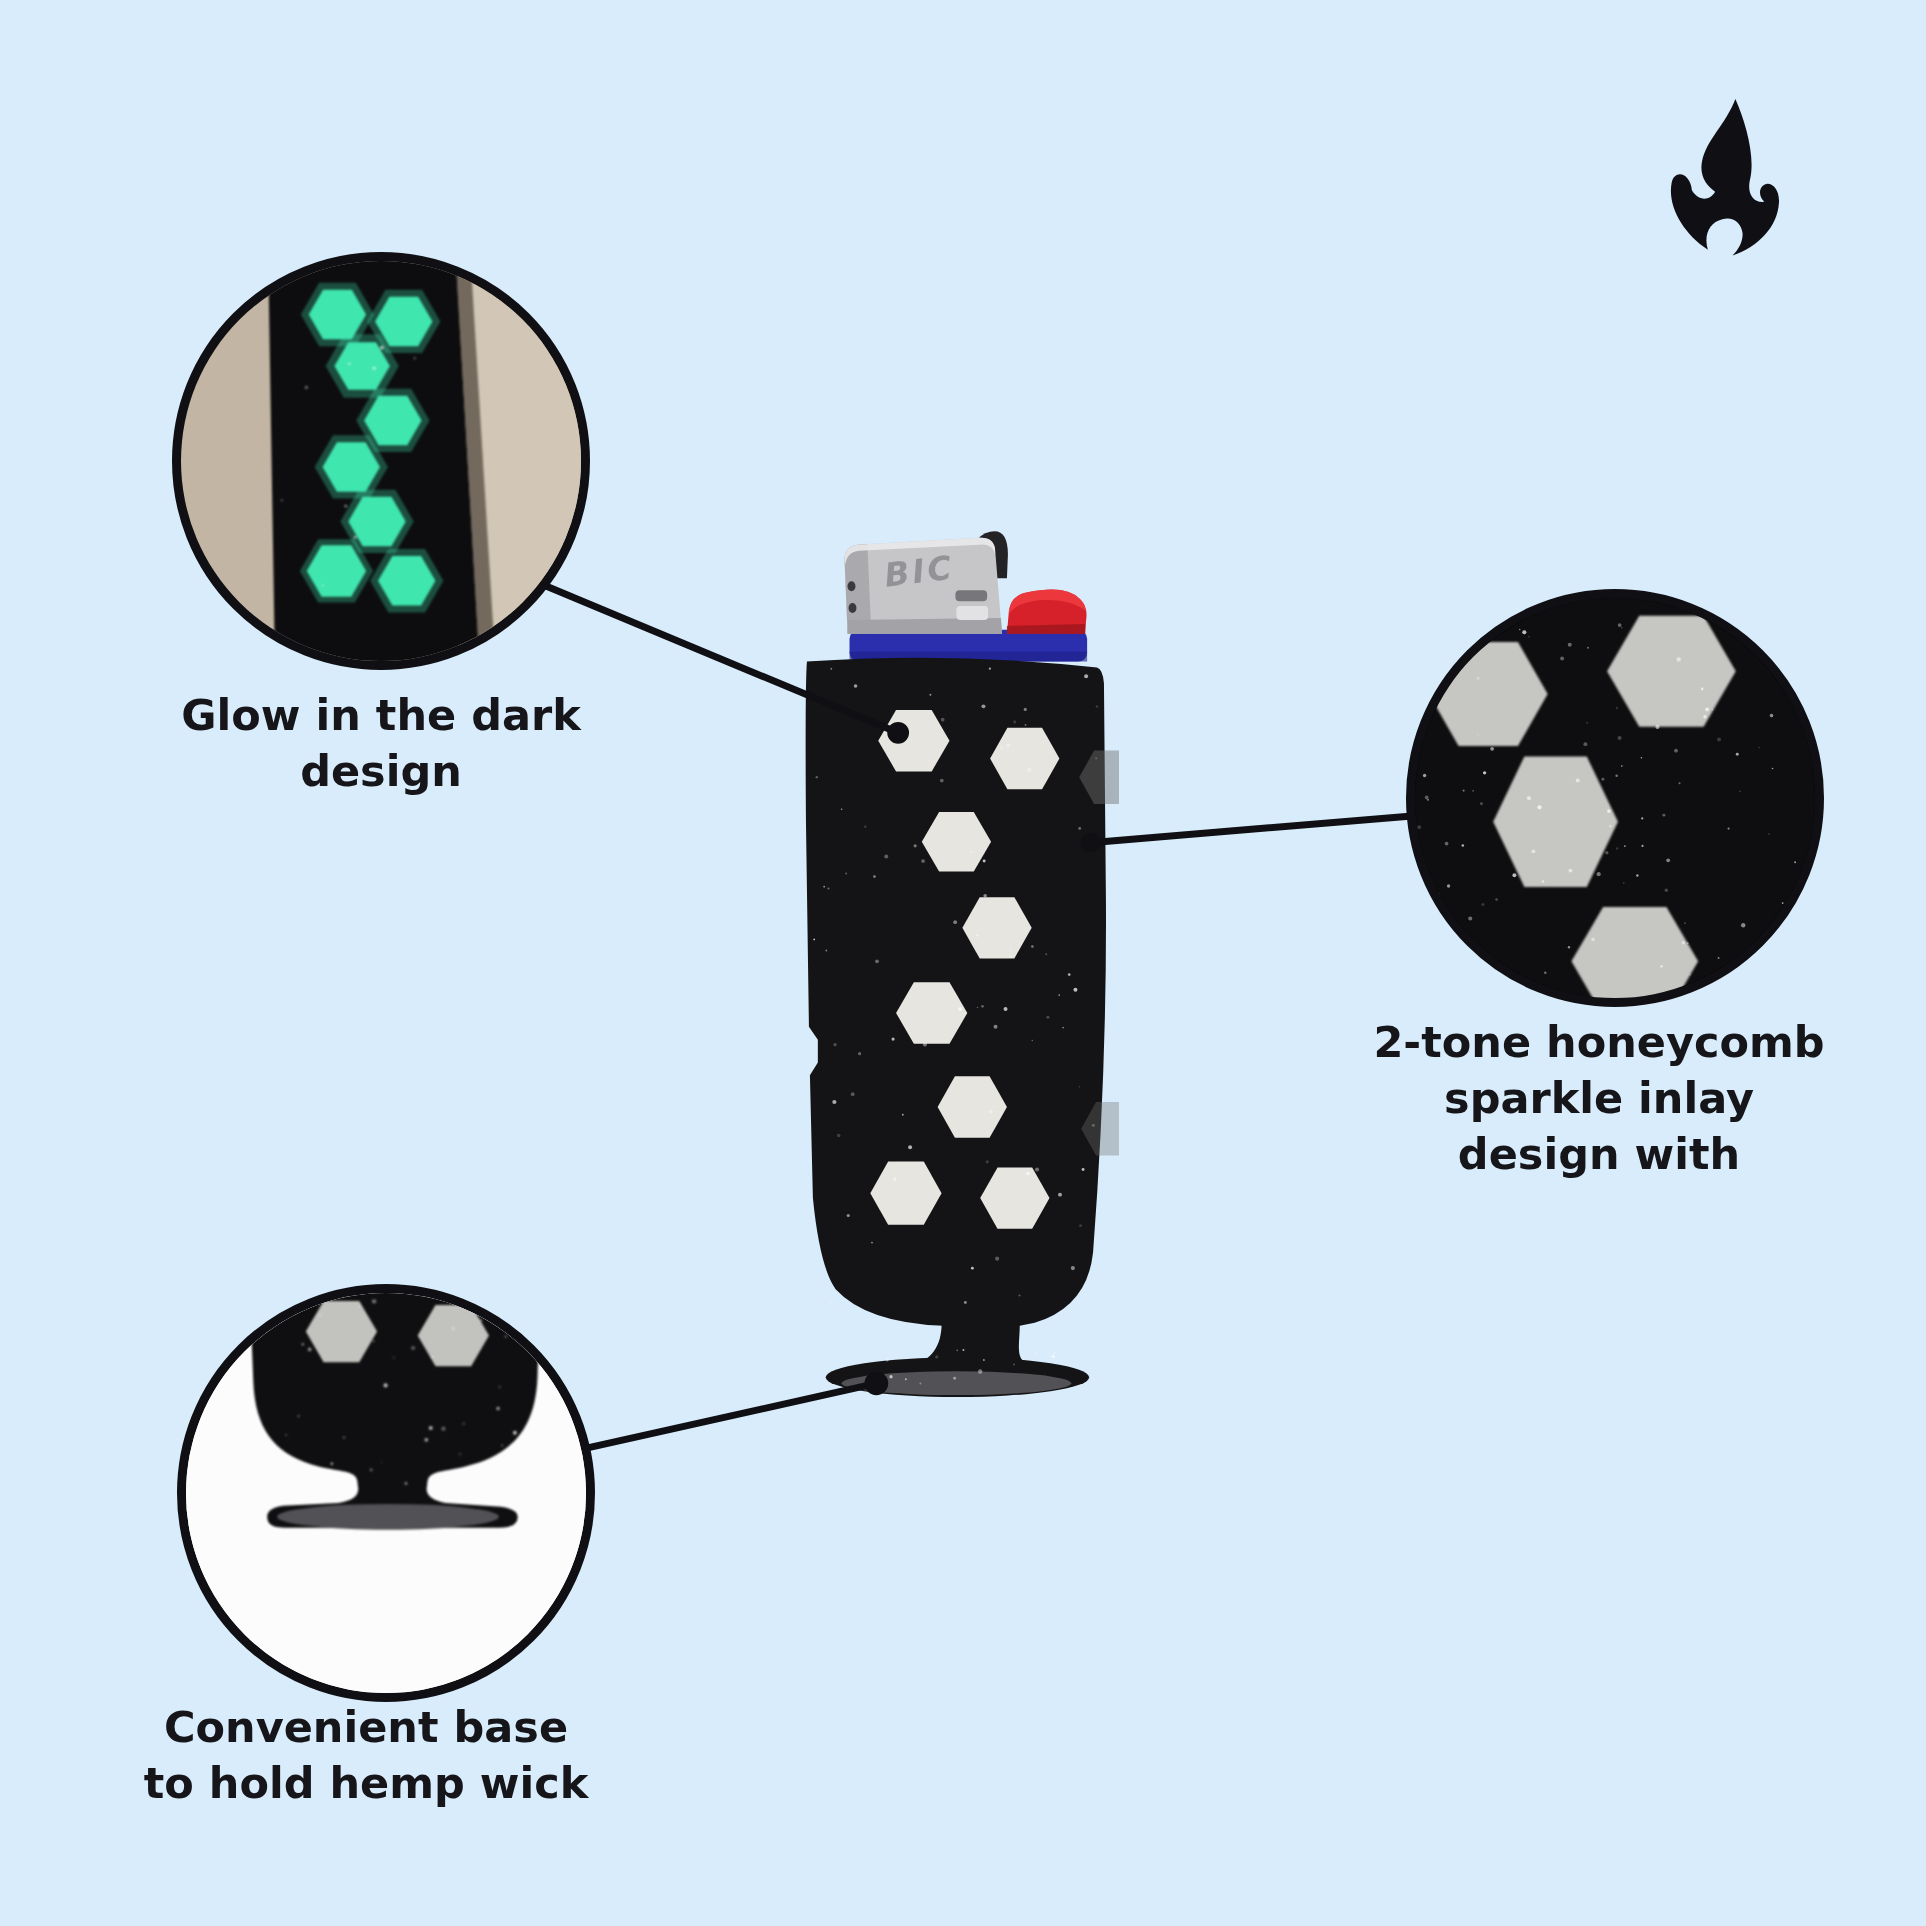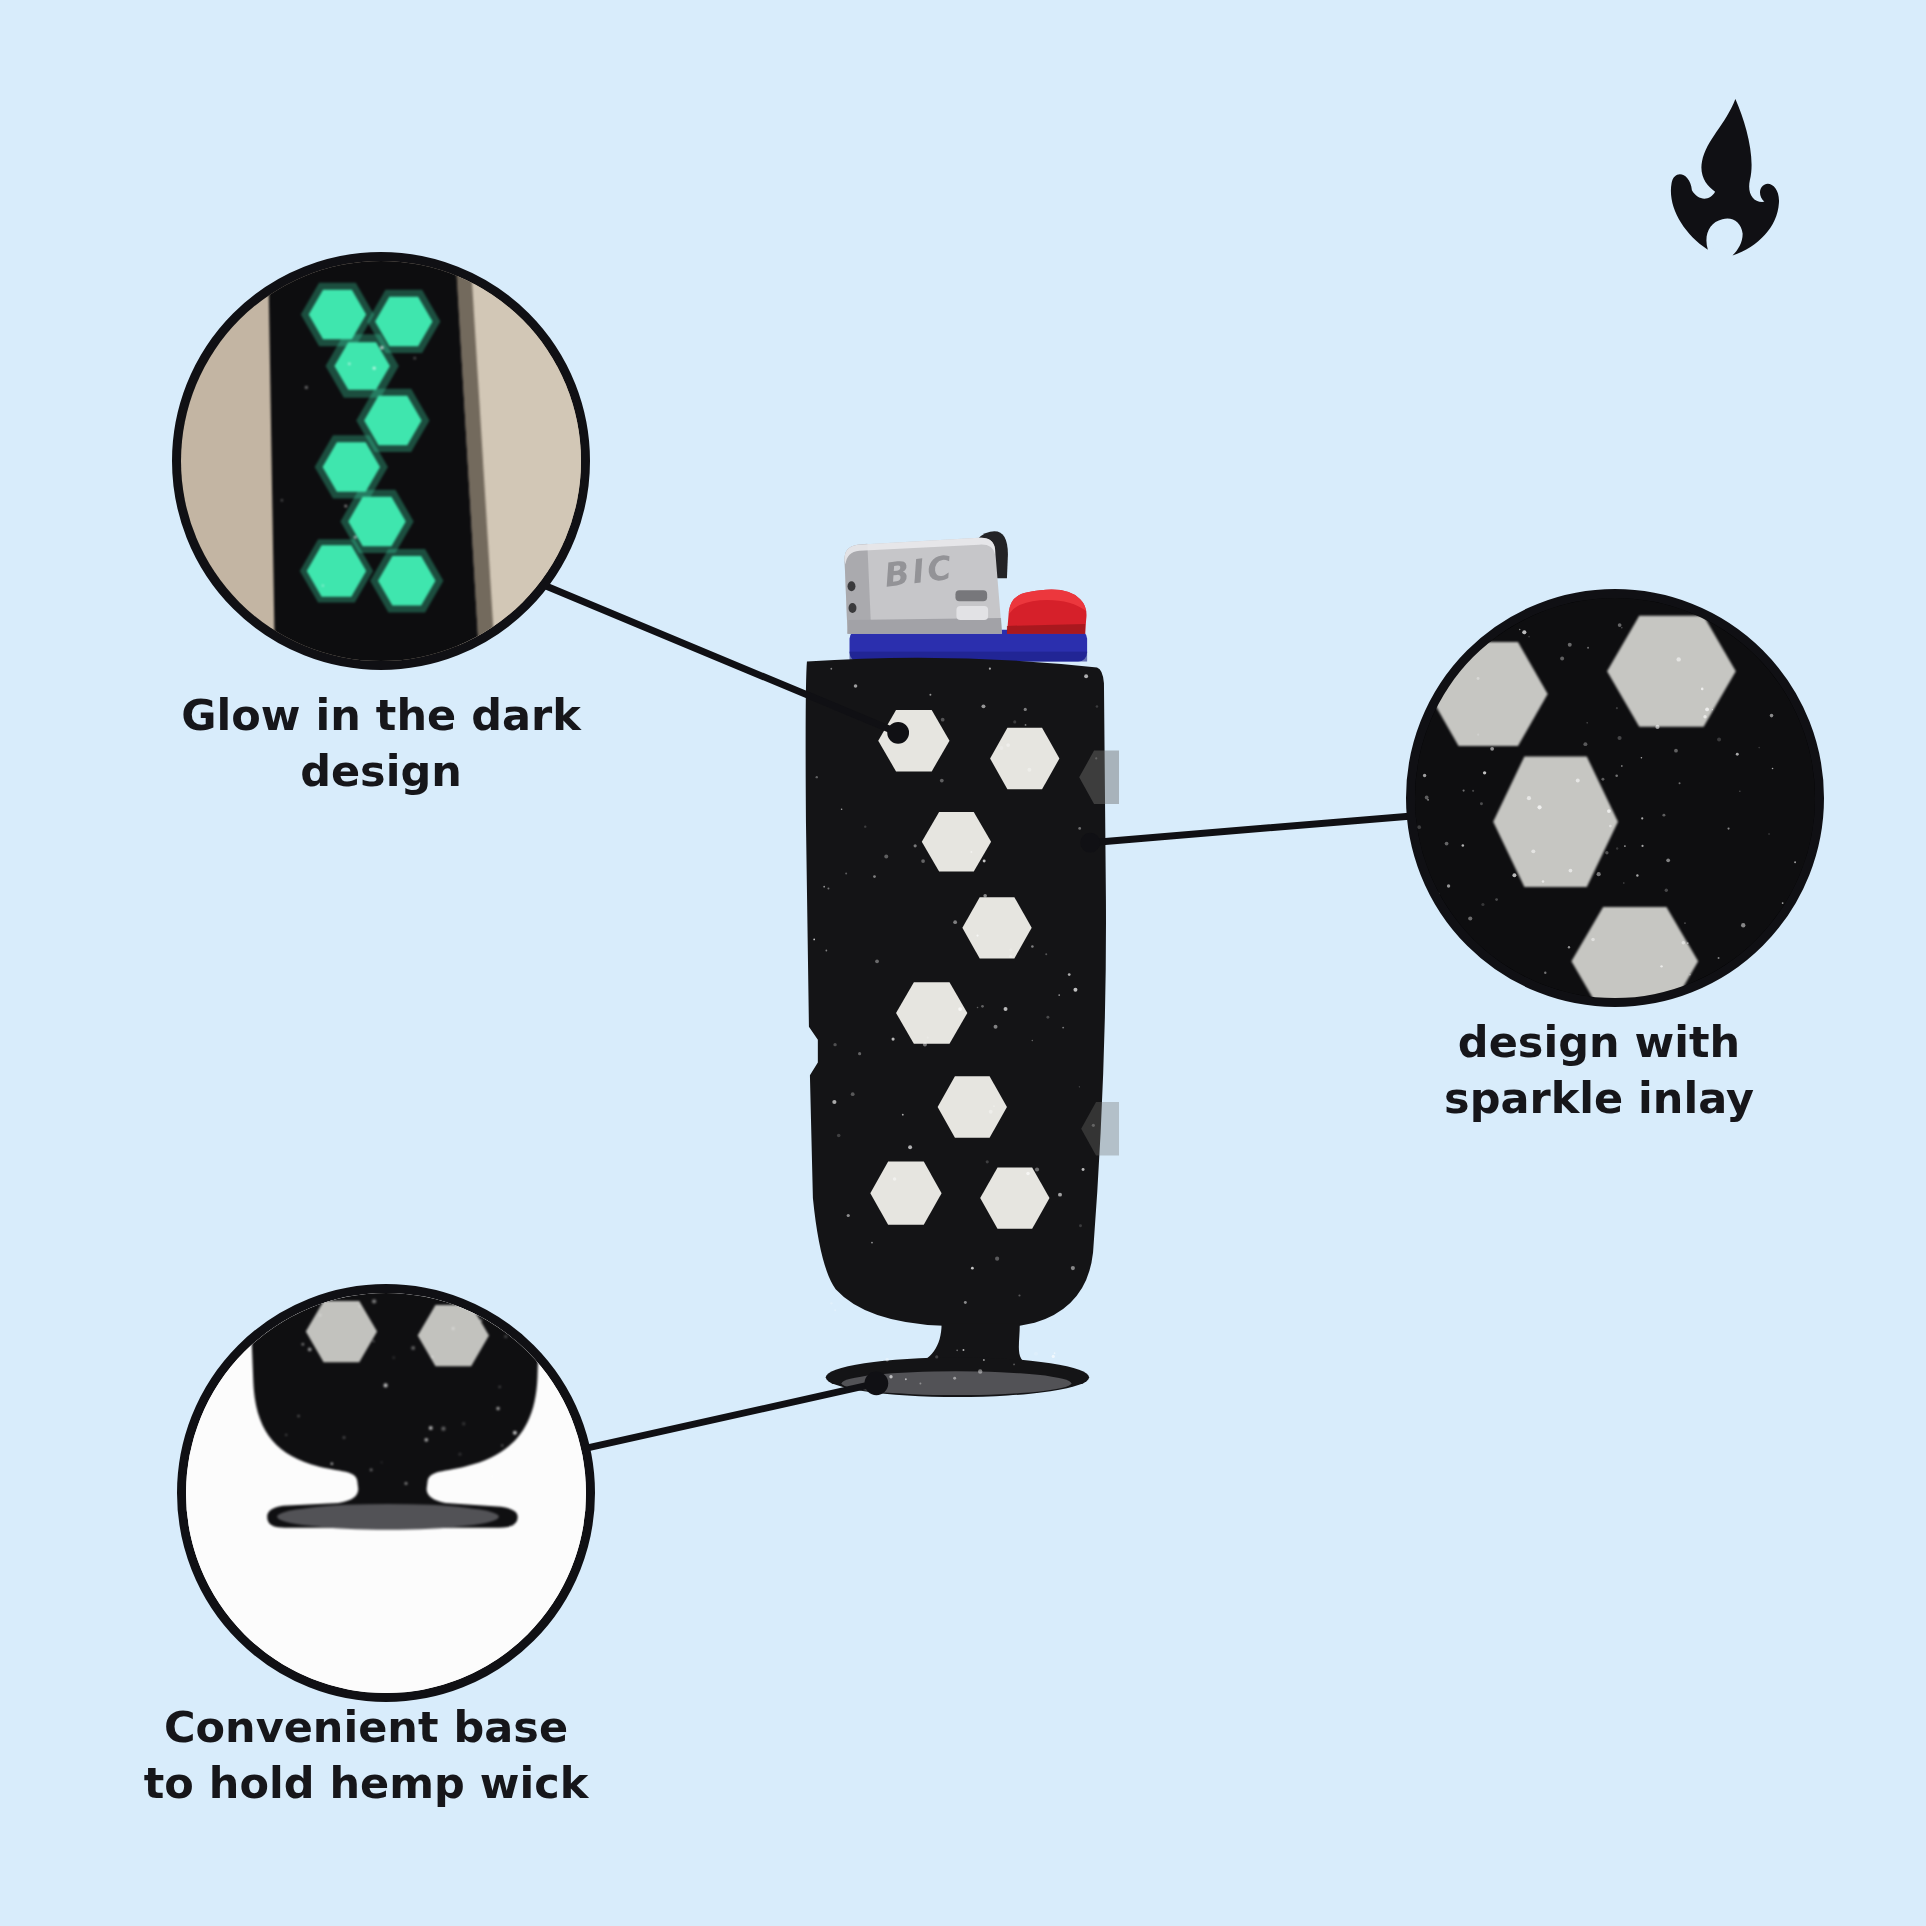--- a/index.html
+++ b/index.html
@@ -429,22 +429,23 @@
       </g>
     </svg>
   </div>
 
   <div class="caption" style="left:79px;top:687px;width:604px;">
     <div>Glow in the dark</div>
     <div>design</div>
   </div>
 
   <div class="caption" style="left:1317px;top:1014px;width:564px;">
+    <div>2-tone honeycomb</div>
+    <div>sparkle inlay</div>
     <div>design with</div>
-    <div>sparkle inlay</div>
   </div>
 
   <div class="caption" style="left:69px;top:1699px;width:594px;">
     <div>Convenient base</div>
     <div>to hold hemp wick</div>
   </div>
 
 </div>
 
 

